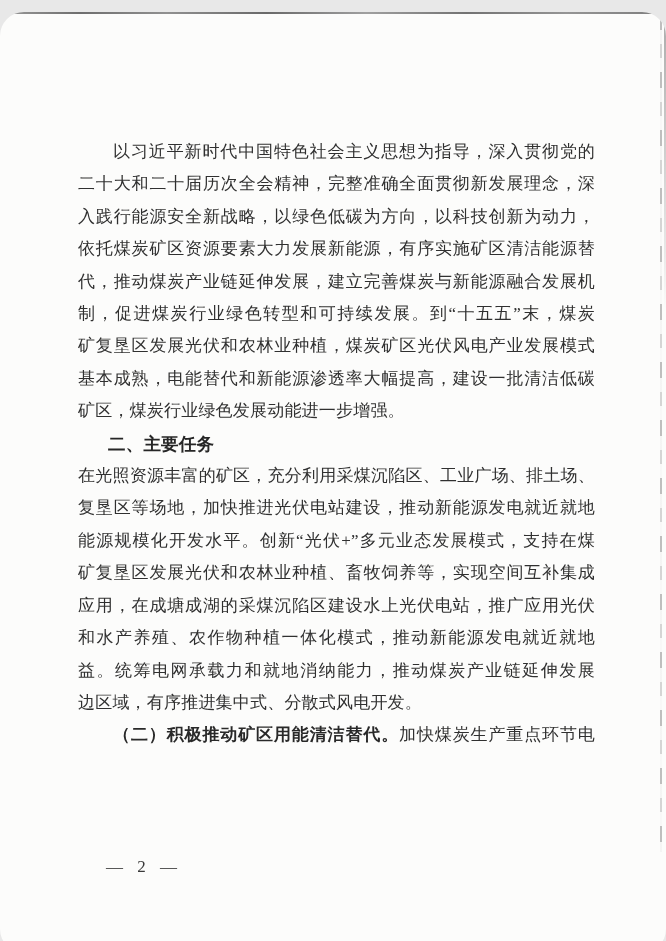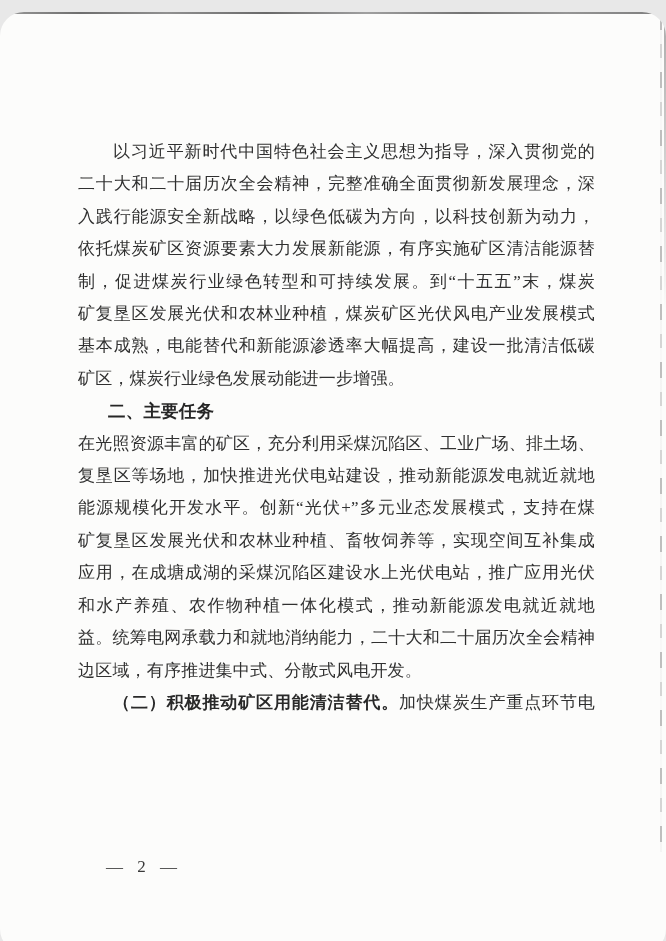--- a/index.html
+++ b/index.html
@@ -93,33 +93,34 @@
   <div class="scan-top"></div>
   <div class="scan-right"></div>
   <div class="scan-right-dark"></div>
 
   <div class="text-block">
 
     <div class="line indent">以习近平新时代中国特色社会主义思想为指导，深入贯彻党的</div>
     <div class="line">二十大和二十届历次全会精神，完整准确全面贯彻新发展理念，深</div>
     <div class="line">入践行能源安全新战略，以绿色低碳为方向，以科技创新为动力，</div>
     <div class="line">依托煤炭矿区资源要素大力发展新能源，有序实施矿区清洁能源替</div>
+    <div class="line">代，推动煤炭产业链延伸发展，建立完善煤炭与新能源融合发展机</div>
     <div class="line">制，促进煤炭行业绿色转型和可持续发展。到“十五五”末，煤炭</div>
     <div class="line">矿复垦区发展光伏和农林业种植，煤炭矿区光伏风电产业发展模式</div>
     <div class="line">基本成熟，电能替代和新能源渗透率大幅提高，建设一批清洁低碳</div>
     <div class="line last">矿区，煤炭行业绿色发展动能进一步增强。</div>
 
     <div class="line heading">二、主要任务</div>
 
     <div class="line">在光照资源丰富的矿区，充分利用采煤沉陷区、工业广场、排土场、</div>
     <div class="line">复垦区等场地，加快推进光伏电站建设，推动新能源发电就近就地</div>
     <div class="line">能源规模化开发水平。创新“光伏+”多元业态发展模式，支持在煤</div>
     <div class="line">矿复垦区发展光伏和农林业种植、畜牧饲养等，实现空间互补集成</div>
     <div class="line">应用，在成塘成湖的采煤沉陷区建设水上光伏电站，推广应用光伏</div>
     <div class="line">和水产养殖、农作物种植一体化模式，推动新能源发电就近就地</div>
-    <div class="line">益。统筹电网承载力和就地消纳能力，二十大和二十届历次全会精神</div>
+    <div class="line">益。统筹电网承载力和就地消纳能力，推动煤炭产业链延伸发展</div>
     <div class="line last">边区域，有序推进集中式、分散式风电开发。</div>
 
     <div class="line indent"><span class="hei">（二）积极推动矿区用能清洁替代。</span><span>加快煤炭生产重点环节电</span></div>
   </div>
 
   <div class="page-number">— 2 —</div>
 </div>
 
 </body></html>

